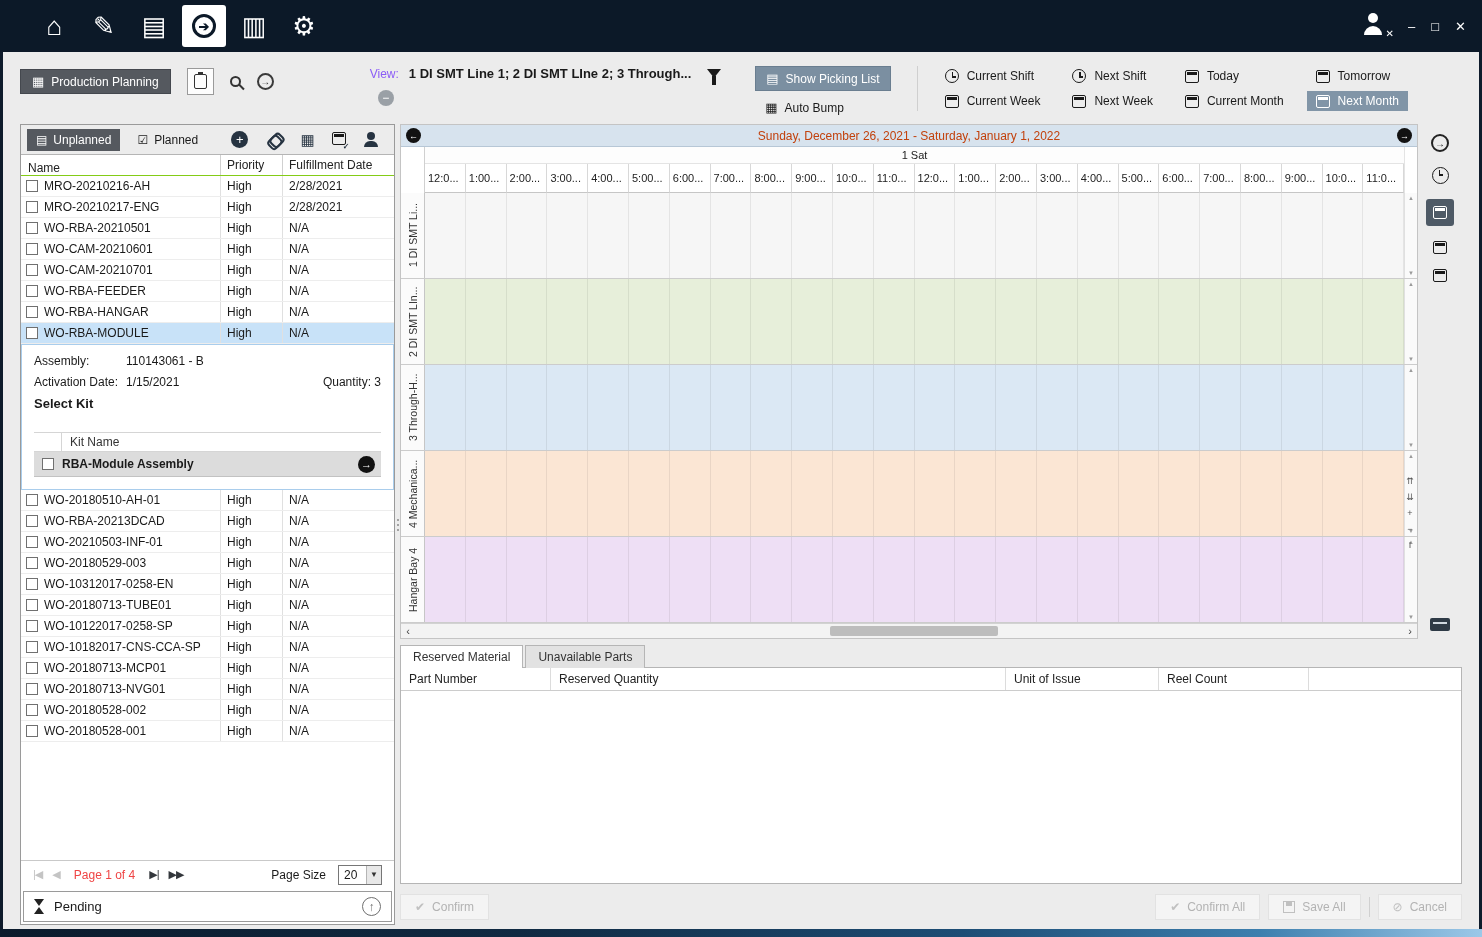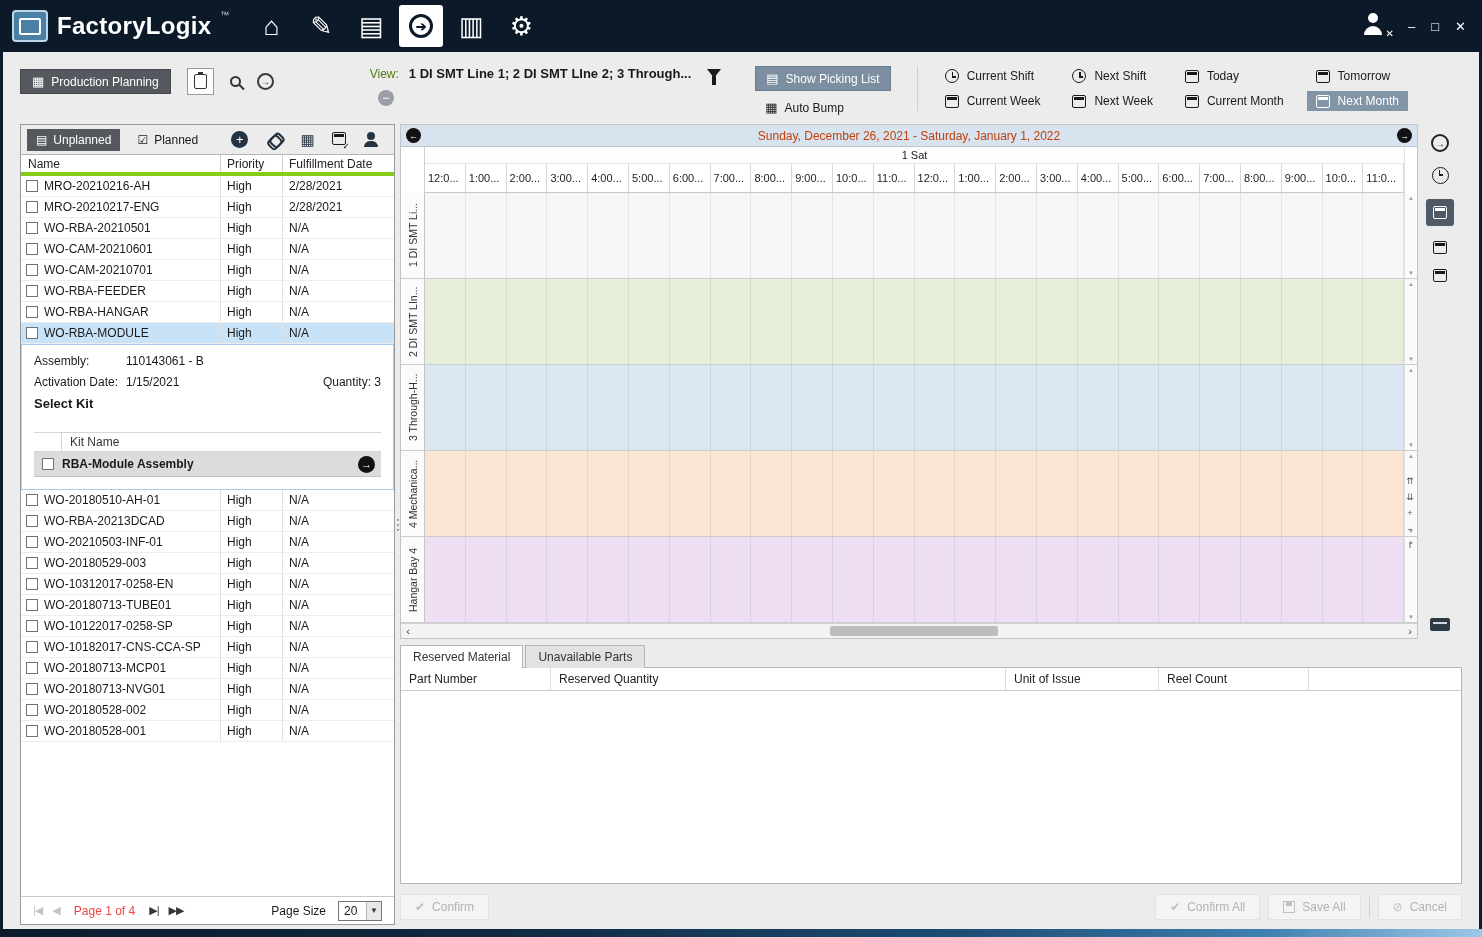--- a/index.html
+++ b/index.html
@@ -38,21 +38,21 @@
   .btn-dark .ic { font-size:13px; }
   .sq-btn { width:27px; height:27px; border:1px solid #9a9a9a; background:#fdfdfd; display:flex; align-items:center; justify-content:center; cursor:pointer; }
   .ic-clipboard { width:13px; height:15px; border:1.5px solid #333; border-radius:2px; position:relative; display:inline-block; }
   .ic-clipboard::before { content:""; position:absolute; top:-3px; left:3px; width:5px; height:3px; background:#333; }
   .ic-search { width:11px; height:11px; border:2px solid #333; border-radius:50%; position:relative; display:inline-block; cursor:pointer; }
   .ic-search::after { content:""; position:absolute; width:7px; height:2px; background:#333; transform:rotate(45deg); right:-6px; bottom:-3px; }
   .circ-icon { width:17px; height:17px; border:2px solid #3a3a3a; border-radius:50%; display:flex; align-items:center; justify-content:center; font-size:10px; color:#3a3a3a; cursor:pointer; }
 
   .tb-view { margin-left:96px; display:flex; flex-direction:column; }
   .tb-view-row { display:flex; align-items:center; gap:10px; }
-  .view-label { color:#4d7c0f; }
+  .view-label { color:#8b5cf6; }
   .view-value { font-weight:bold; font-size:13px; white-space:nowrap; max-width:310px; overflow:hidden; }
   .ic-funnel { display:inline-block; width:0; height:0; border-left:7px solid transparent; border-right:7px solid transparent; border-top:9px solid #1a1a1a; position:relative; margin-left:6px; cursor:pointer; }
   .ic-funnel::after { content:""; position:absolute; left:-2px; top:-2px; width:4px; height:9px; background:#1a1a1a; }
   .minus-circle { width:16px; height:16px; border-radius:50%; background:#9aa0a6; color:#fff; display:flex; align-items:center; justify-content:center; font-size:12px; margin:9px 0 0 8px; cursor:pointer; }
 
   .tb-pick { display:flex; flex-direction:column; gap:6px; margin-left:34px; align-items:flex-start; }
   .btn-selected { display:flex; align-items:center; gap:7px; background:#7b8fa1; color:#fff; border:1px solid #6a7e90; padding:4px 10px; font-size:12px; font-family:inherit; cursor:pointer; }
   .btn-flat { display:flex; align-items:center; gap:7px; background:transparent; color:#1a1a1a; border:none; padding:3px 10px; font-size:12px; font-family:inherit; cursor:pointer; }
   .btn-flat .ic, .btn-selected .ic { font-size:13px; }
 
@@ -80,21 +80,21 @@
   .ic-link { display:inline-block; width:17px; height:8px; position:relative; transform:rotate(-45deg); cursor:pointer; }
   .ic-link::before,.ic-link::after { content:""; position:absolute; top:0; width:10px; height:8px; border:2px solid #263341; border-radius:4px; }
   .ic-link::before { left:0; } .ic-link::after { right:0; }
   .wo-actions .glyph { font-size:15px; color:#263341; cursor:pointer; line-height:1; }
   .ic-cal-check { position:relative; cursor:pointer; }
   .ic-cal-check::after { content:"✓"; position:absolute; font-size:8px; color:#263341; right:-3px; bottom:-3px; font-weight:bold; }
   .ic-person-d { position:relative; width:14px; height:15px; display:inline-block; cursor:pointer; }
   .ic-person-d::before { content:""; position:absolute; top:0; left:3px; width:8px; height:8px; border-radius:50%; background:#263341; }
   .ic-person-d::after { content:""; position:absolute; bottom:0; left:0; width:14px; height:6px; border-radius:7px 7px 0 0; background:#263341; }
 
-  .wo-header { display:flex; height:21px; align-items:center; border-bottom:4px solid #84cc16; color:#222; flex-shrink:0; }
+  .wo-header { display:flex; height:21px; align-items:flex-end; border-bottom:1px solid #84cc16; color:#222; flex-shrink:0; }
   .wo-header .col-name { padding-left:7px; }
   .col-name { width:199px; display:flex; align-items:center; overflow:hidden; white-space:nowrap; }
   .col-pri { width:62px; border-left:1px solid #e0e0e0; padding-left:6px; align-self:stretch; display:flex; align-items:center; }
   .col-date { flex:1; border-left:1px solid #e0e0e0; padding-left:6px; align-self:stretch; display:flex; align-items:center; }
   .wo-header .col-pri, .wo-header .col-date { border-left:1px solid #d0d0d0; }
   .wo-row { display:flex; height:21px; align-items:center; border-bottom:1px solid #ededed; cursor:pointer; }
   .wo-row .col-name { padding-left:5px; gap:6px; }
   .wo-row.selected { background:#c8e2f8; }
   .cb { width:12px; height:12px; border:1px solid #707070; background:#fff; display:inline-block; flex-shrink:0; }
 
@@ -187,25 +187,20 @@
   .ic-save { width:12px; height:12px; border:1.5px solid #c0c0c0; position:relative; display:inline-block; }
   .ic-save::before { content:""; position:absolute; top:0; left:2px; right:2px; height:4px; background:#c0c0c0; }
   .repeat-host { display:block; }
 </style>
 </head>
 <body>
 
 <div class="window">
 
   <header class="titlebar">
-    <div class="logo">
-      <span class="logo-mark"></span>
-      <span class="logo-text">FactoryLogix</span>
-      <span class="logo-tm">™</span>
-    </div>
     <nav class="tb-icons">
       <span class="tb-icon">⌂</span>
       <span class="tb-icon">✎</span>
       <span class="tb-icon">▤</span>
       <span class="tb-icon active">
           <span class="tb-ring">➔</span>
         </span>
       <span class="tb-icon">▥</span>
       <span class="tb-icon">⚙</span>
     </nav>
@@ -540,20 +535,25 @@
           <span class="pg-btn enabled">▶▶</span>
           <span class="pg-size-group">
             <span>Page Size</span>
             <span class="pg-select">
               <span class="val">20</span>
               <span class="dd">▼</span>
             </span>
           </span>
         </div>
 
+        <div class="wo-pending">
+          <span class="ic-hourglass"></span>
+          <span class="pending-label">Pending</span>
+          <span class="up-circle">↑</span>
+        </div>
       </aside>
 
       <div class="splitter">
           <i></i>
           <i></i>
           <i></i>
         </div>
 
       <section class="center">
         <div class="gantt-row">

